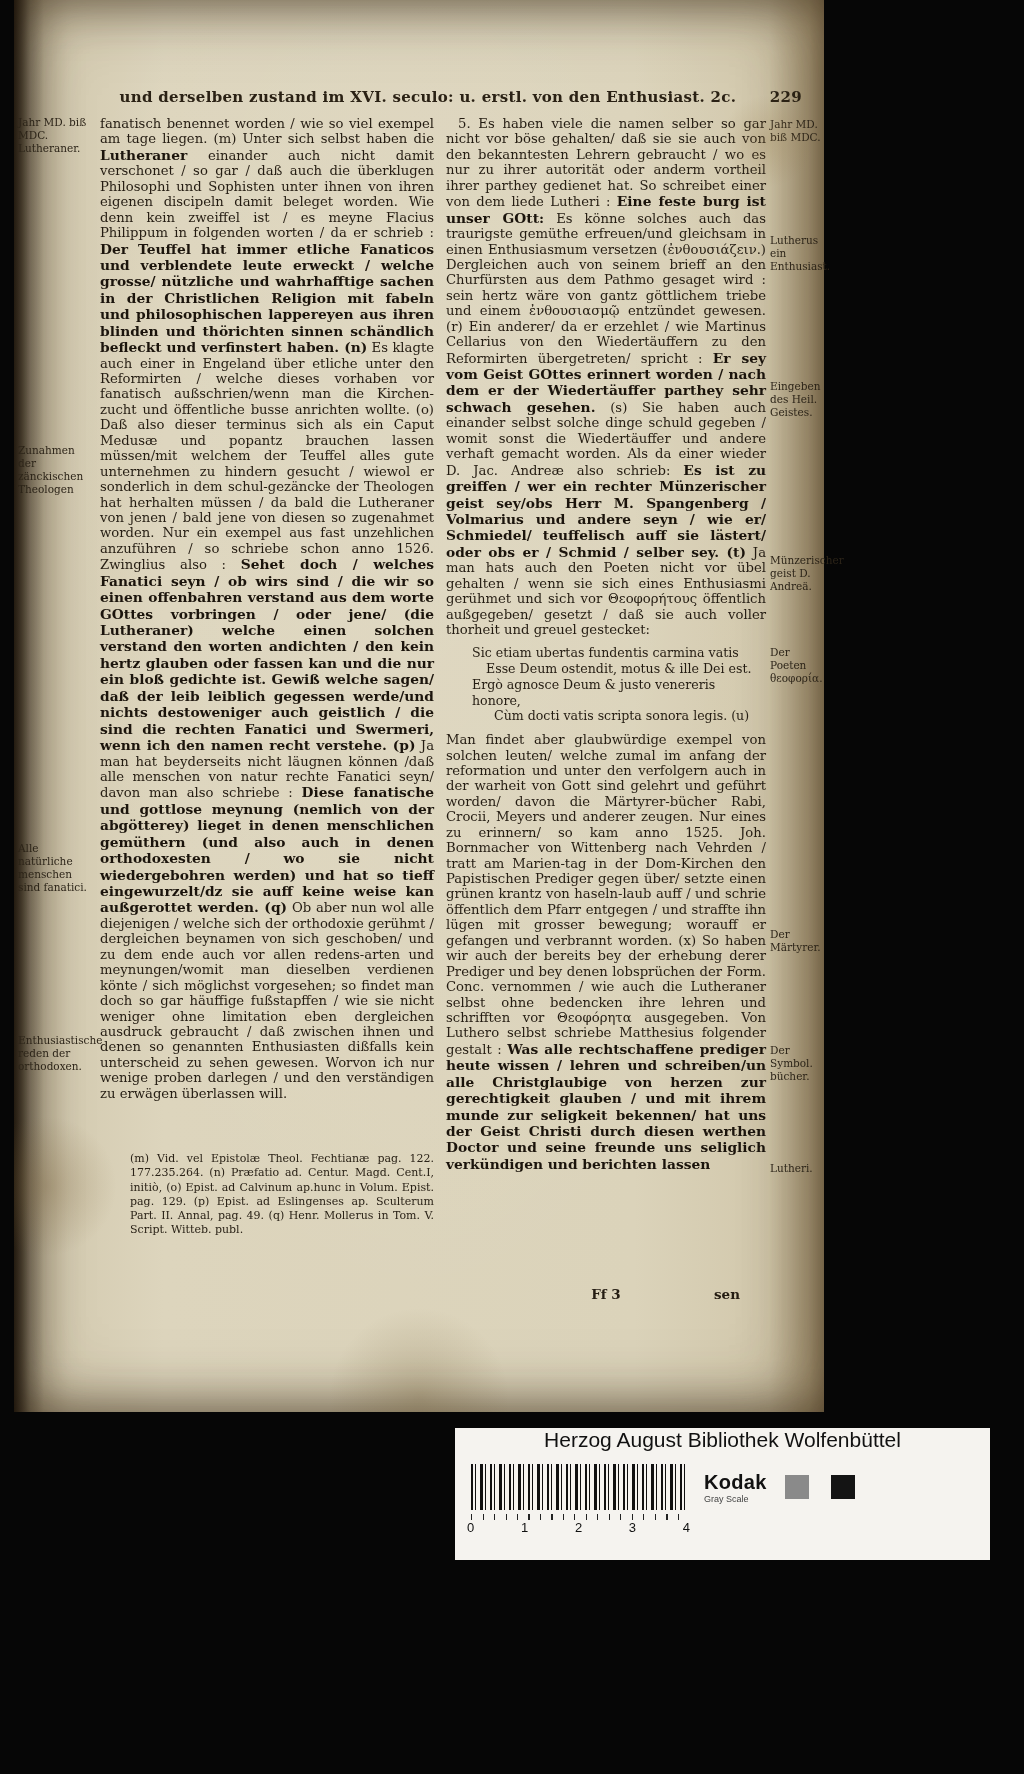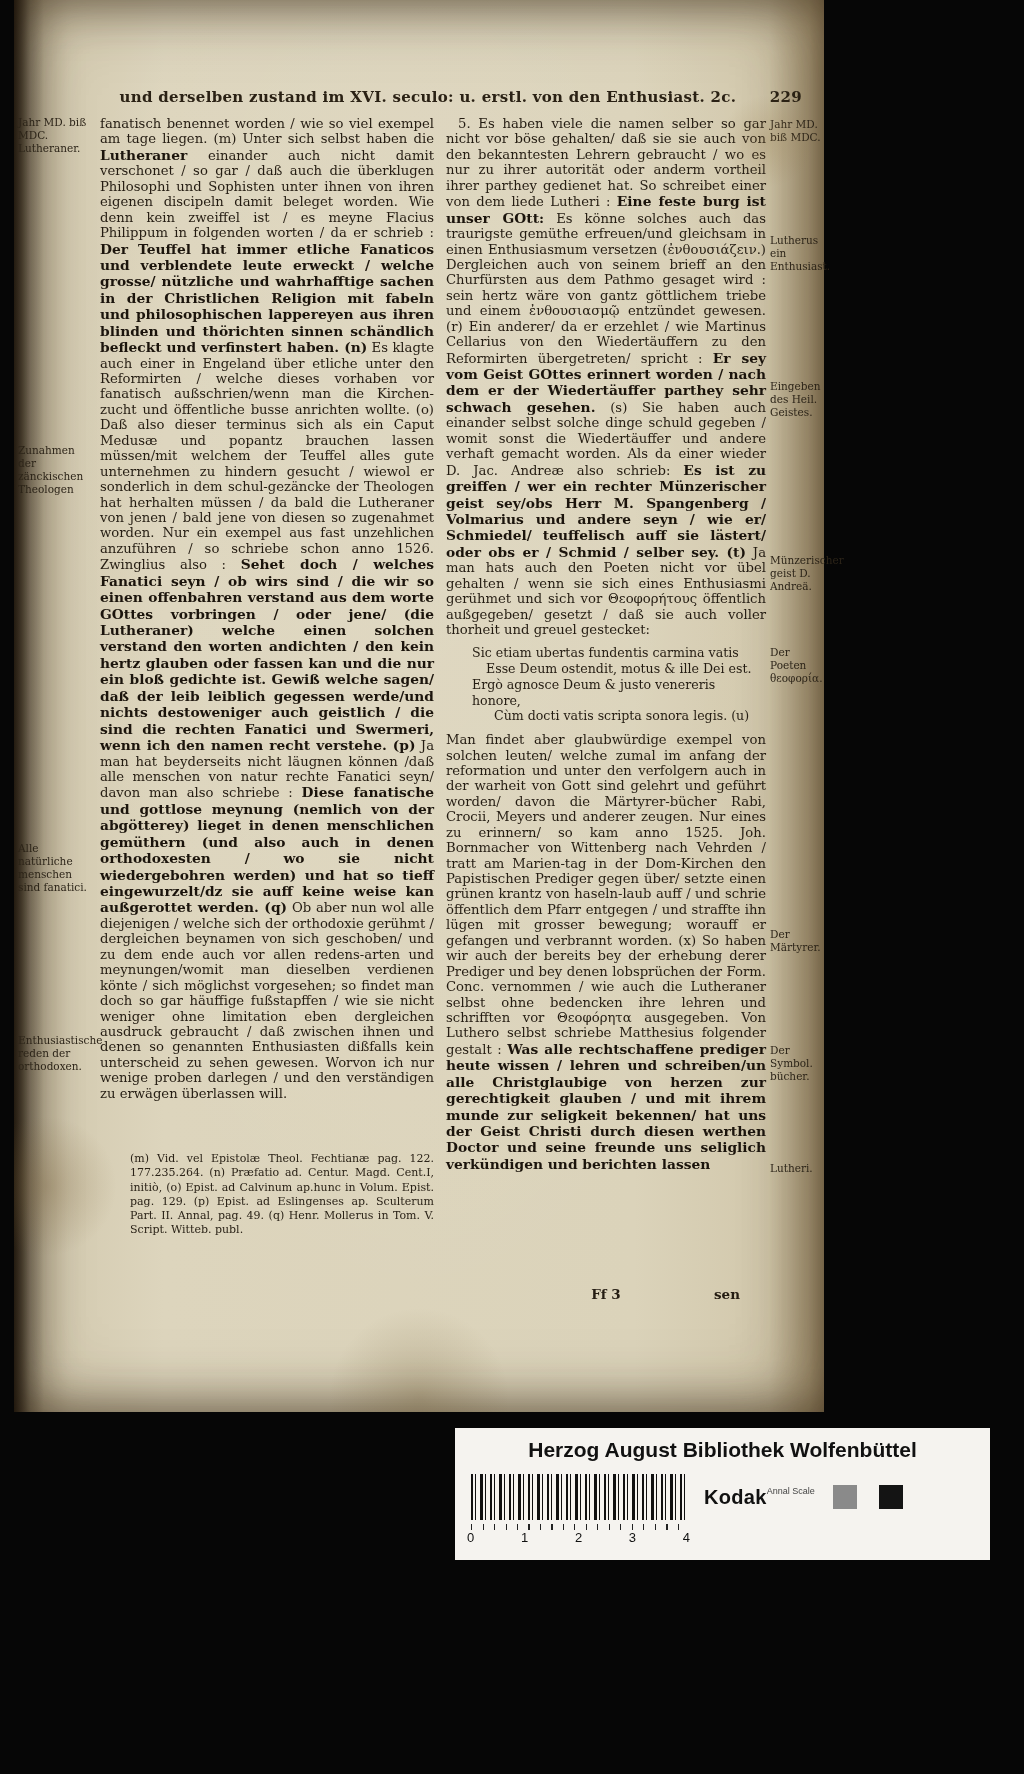--- a/index.html
+++ b/index.html
@@ -39,25 +39,25 @@
   .rm0{top:118px;} .rm1{top:234px;} .rm2{top:380px;} .rm3{top:554px;}
   .rm4{top:646px;} .rm5{top:928px;} .rm6{top:1044px;} .rm7{top:1162px;}
   .fnotes{position:absolute;left:116px;top:1152px;width:304px;font-size:11px;line-height:1.3;
           text-align:justify;color:#2a2217;}
   .sigrow{position:absolute;left:432px;top:1286px;width:320px;display:grid;
           grid-template-columns:1fr auto 1fr;font-size:13.5px;font-weight:600;}
   .sig{grid-column:2;} .catch{grid-column:3;text-align:right;padding-right:26px;}
   
   .colorbar{position:absolute;left:455px;top:1428px;width:535px;height:132px;background:#f5f3ef;
             font-family:"Liberation Sans",sans-serif;color:#111;}
-  .cb-title{padding-top:10px;text-align:center;font-size:21px;font-weight:700;}
+  .cb-title{text-align:center;font-size:21px;font-weight:400;}
   .cb-row{display:flex;align-items:center;margin:12px 0 0 16px;gap:18px;}
   .barcode{width:215px;height:46px;
     background:repeating-linear-gradient(90deg,#101010 0 2px,#f5f3ef 2px 4px,#101010 4px 5px,#f5f3ef 5px 9px,#101010 9px 12px,#f5f3ef 12px 14px,#101010 14px 15px,#f5f3ef 15px 19px);}
-  .kodak{display:flex;flex-direction:row;align-items:flex-start;}
+  .kodak{display:flex;flex-direction:column;align-items:flex-start;}
   .kodak-name{font-size:20px;font-weight:700;letter-spacing:.3px;}
   .kodak-sub{font-size:9px;color:#444;}
   .sq{width:24px;height:24px;} .sq-gray{background:#8a8a8a;} .sq-black{background:#141414;margin-left:4px;}
   .cb-ruler{width:215px;height:6px;margin:4px 0 0 16px;
     background:repeating-linear-gradient(90deg,#222 0 1px,transparent 1px 11.5px);}
   .cb-nums{width:223px;margin-left:12px;display:flex;justify-content:space-between;font-size:13px;}
   
   .footer{position:absolute;left:0;bottom:0;width:1024px;height:72px;background:#050505;
           display:flex;align-items:center;font-family:"Liberation Sans",sans-serif;}
   .dfg{margin-left:3px;width:74px;height:52px;background:#1d4f9e;border-radius:7px;
@@ -121,21 +121,21 @@
       <span class="catch">sen</span>
     </div>
   </div>
 
   <div class="colorbar">
     <div class="cb-title">Herzog August Bibliothek Wolfenbüttel</div>
     <div class="cb-row">
       <div class="barcode"></div>
       <div class="kodak">
         <div class="kodak-name">Kodak</div>
-        <div class="kodak-sub">Annal Scale</div>
+        <div class="kodak-sub">Gray Scale</div>
       </div>
       <div class="sq sq-gray"></div>
       <div class="sq sq-black"></div>
     </div>
     <div class="cb-ruler"></div>
     <div class="cb-nums">
       <span>0</span>
       <span>1</span>
       <span>2</span>
       <span>3</span>

